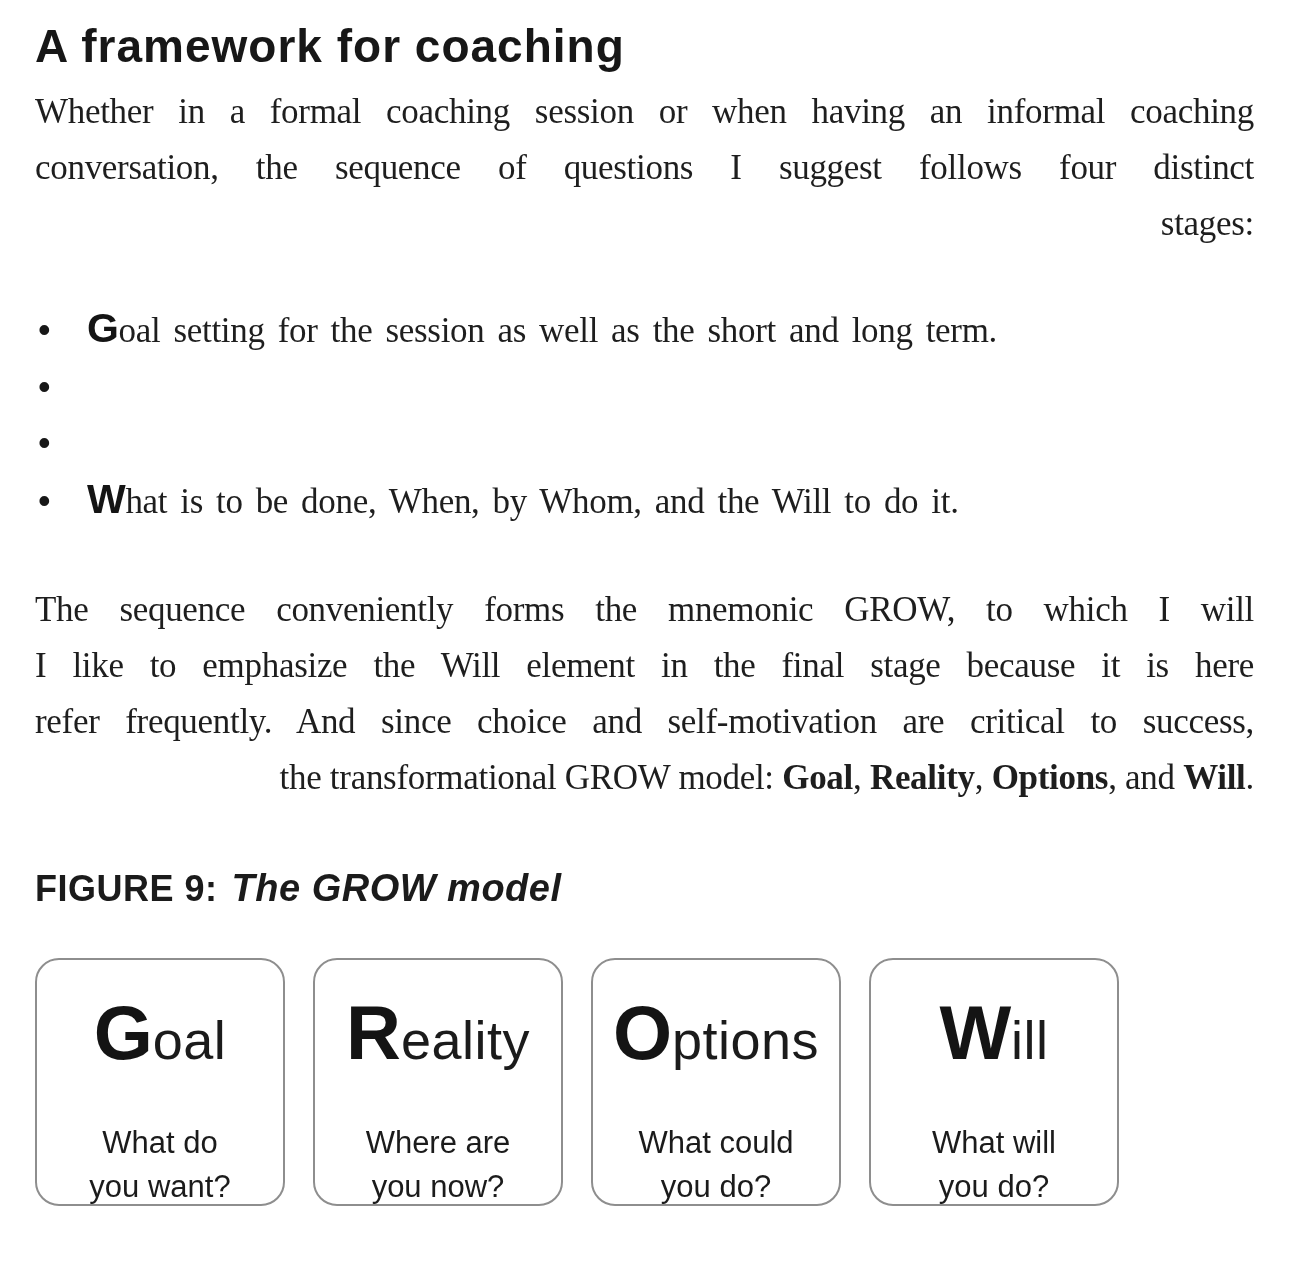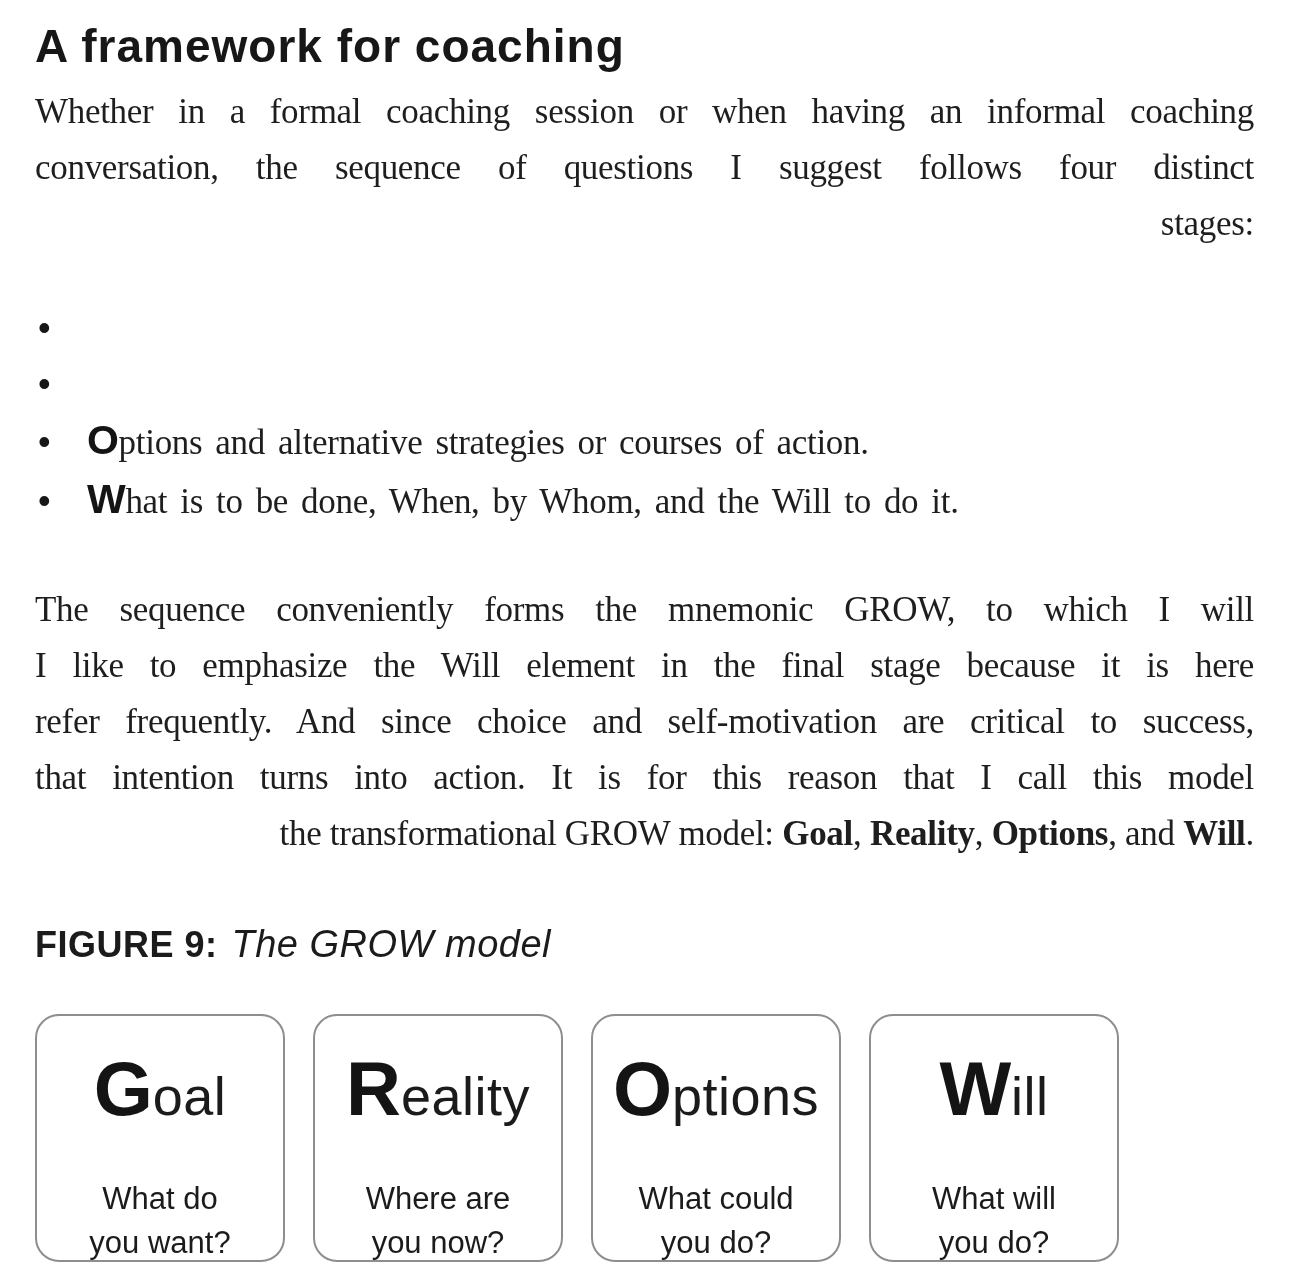--- a/index.html
+++ b/index.html
@@ -63,21 +63,21 @@
   .figure-caption {
     margin-top: 59px;
     height: 46px;
     font-family: "Liberation Sans", sans-serif;
     font-size: 36px;
     line-height: 46px;
     color: #1b1b1b;
     white-space: nowrap;
   }
   .figure-label { font-weight: 700; letter-spacing: 0.5px; }
-  .figure-text  { font-style: italic; font-size: 38px; margin-left: 14px; letter-spacing: 0.5px; }
+  .figure-text  { font-style: italic; font-size: 38px; margin-left: 14px; letter-spacing: 0.5px; font-weight: bold; }
 
   
   .card-row {
     margin-top: 47px;
     display: flex;
     gap: 28px;
   }
   .card {
     box-sizing: border-box;
     width: 250px;
@@ -106,39 +106,38 @@
 
   <div class="para para-intro">
     <div class="jline">Whether in a formal coaching session or when having an informal coaching</div>
     <div class="jline">conversation, the sequence of questions I suggest follows four distinct</div>
     <div class="jline-end">stages:</div>
   </div>
 
   <div class="bullets">
     <div class="bullet-row">
       <span class="bullet-marker">•</span>
+      <span><span class="bullet-lead">G</span><span>oal setting for the session as well as the short and long term.</span></span>
     </div>
     <div class="bullet-row">
       <span class="bullet-marker">•</span>
     </div>
     <div class="bullet-row">
       <span class="bullet-marker">•</span>
-      <span><span class="bullet-lead">O</span><span>ptions and alternative strategies or courses of action.</span></span>
     </div>
     <div class="bullet-row">
       <span class="bullet-marker">•</span>
       <span><span class="bullet-lead">W</span><span>hat is to be done, When, by Whom, and the Will to do it.</span></span>
     </div>
   </div>
 
   <div class="para para-body">
     <div class="jline">The sequence conveniently forms the mnemonic GROW, to which I will</div>
     <div class="jline">I like to emphasize the Will element in the final stage because it is here</div>
     <div class="jline">refer frequently. And since choice and self-motivation are critical to success,</div>
-    <div class="jline">that intention turns into action. It is for this reason that I call this model</div>
     <div class="jline-end">the transformational GROW model: <b>Goal</b>, <b>Reality</b>, <b>Options</b>, and <b>Will</b>.</div>
   </div>
 
   <div class="figure-caption">
     <span class="figure-label">FIGURE 9:</span><span class="figure-text">The GROW model</span>
   </div>
 
   <div class="card-row">
 
     <div class="card">

